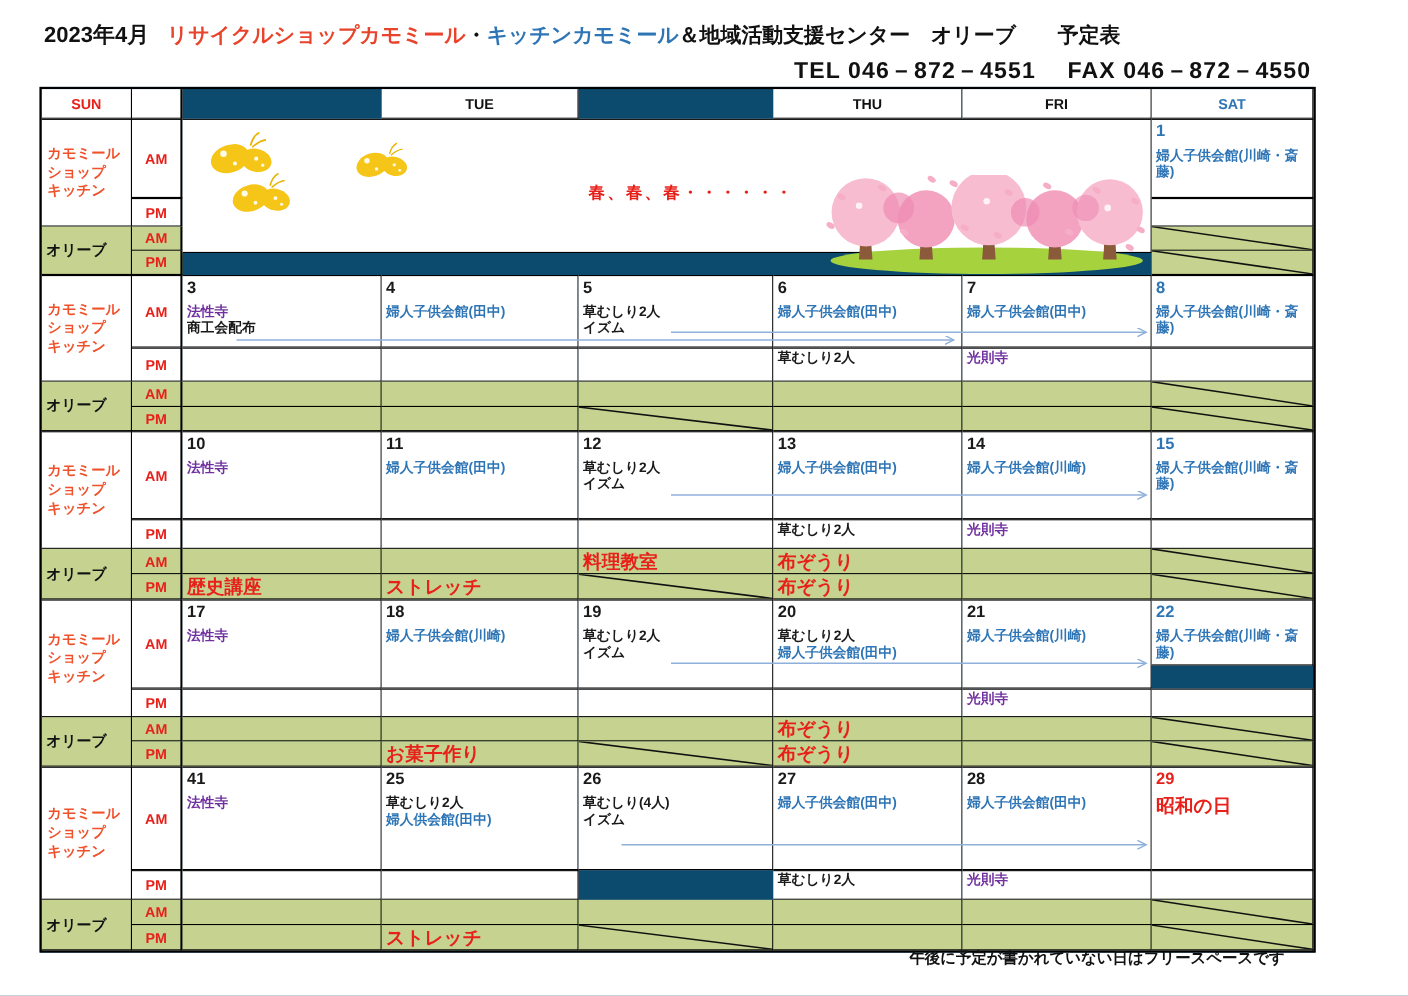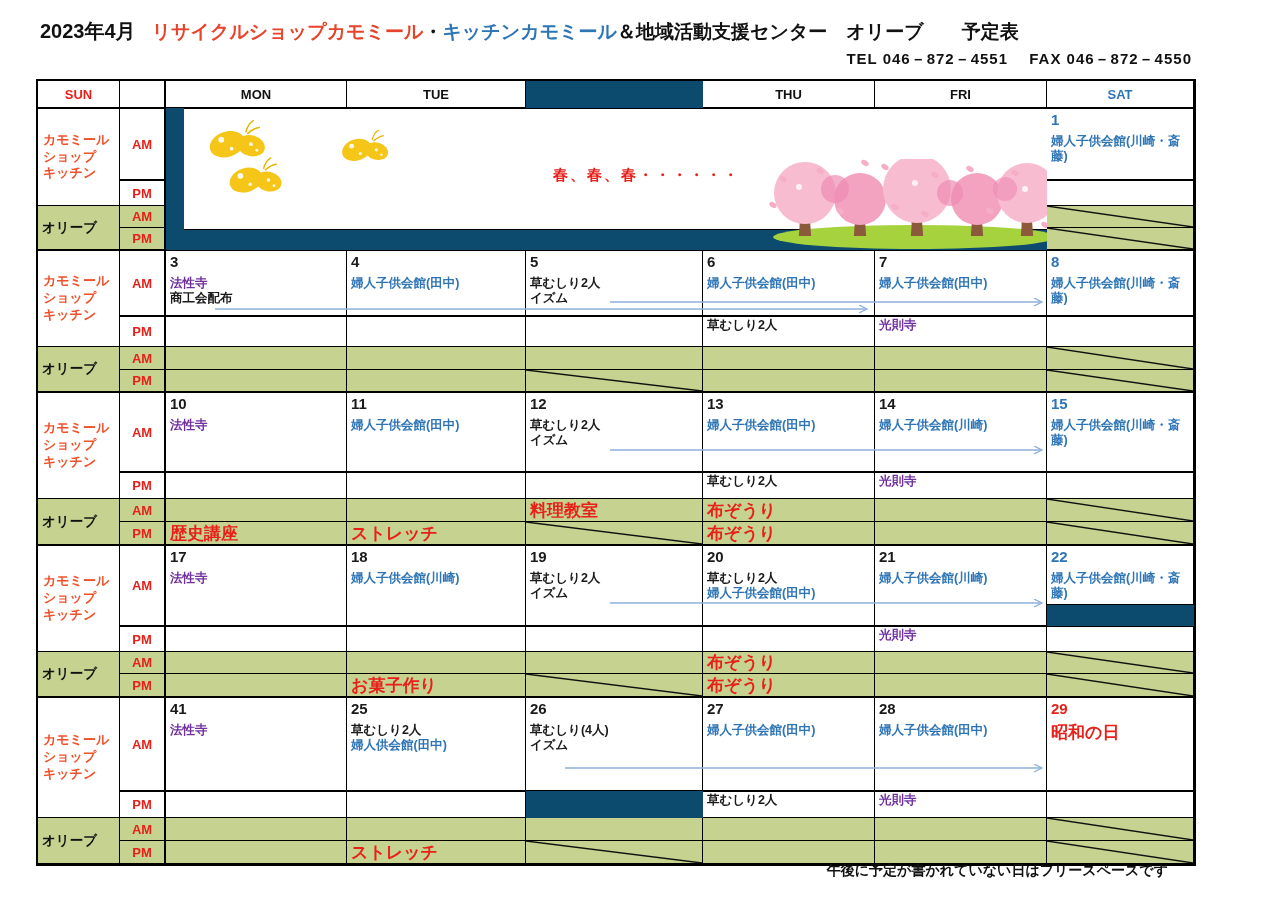--- a/index.html
+++ b/index.html
@@ -5,21 +5,21 @@
   html,body{margin:0;padding:0;background:#ffffff;}
   body{width:1280px;height:905px;position:relative;overflow:hidden;
        font-family:"Liberation Sans","DejaVu Sans",sans-serif;-webkit-font-smoothing:antialiased;}
   #page{position:absolute;inset:0;}
   #title{position:absolute;left:40px;top:18px;font-weight:bold;font-size:20px;color:#111;white-space:nowrap;}
   #title .t-date{margin-right:16px;}
   #title .t-shop{color:#e8432b;font-size:19px;}
   #title .t-dot{color:#111;font-size:19px;}
   #title .t-kitchen{color:#2e75b6;font-size:19px;}
   #title .t-rest{color:#111;font-size:19px;}
-  #contact{position:absolute;top:50px;right:88px;font-weight:bold;font-size:15px;color:#111;letter-spacing:1px;}
+  #contact{position:absolute;top:50px;right:88px;font-weight:bold;font-size:21px;color:#111;letter-spacing:1px;}
   #footer{position:absolute;top:862px;right:112px;font-weight:bold;font-size:14px;color:#111;}
   #grid{position:absolute;left:36px;top:79px;width:1156px;height:783px;border:2px solid #000;background:#0c4a6e;}
   .cell{position:absolute;box-sizing:border-box;border-right:1px solid #000;border-bottom:1px solid #000;background:#fff;overflow:visible;}
   .green{background:#c6d28f;}
   .t-top{border-top:1px solid #000;}
   .t-right{border-right-width:2px;}
   .hdr{display:flex;align-items:center;justify-content:center;font-weight:bold;font-size:13px;color:#111;}
   .lbl-kamo{display:flex;flex-direction:column;justify-content:center;padding-left:5px;
             color:#f0512b;font-weight:bold;font-size:13px;line-height:1.3;white-space:pre-line;}
   .lbl-olive{display:flex;align-items:center;padding-left:4px;color:#111;font-weight:bold;font-size:13.5px;}
@@ -39,34 +39,33 @@
 <body>
 
 <div id="page">
   <div id="title">
     <span class="t-date">2023年4月</span><span class="t-shop">リサイクルショップカモミール</span><span class="t-dot">・</span><span class="t-kitchen">キッチンカモミール</span><span class="t-rest">＆地域活動支援センター　オリーブ　　予定表</span>
   </div>
   <div id="contact">TEL 046－872－4551　 FAX 046－872－4550</div>
   <div id="grid">
       <div class="cell hdr" style="left: 0px; top: 0px; width: 82px; height: 27px; color: rgb(232, 32, 26);">SUN</div>
       <div class="cell hdr t-right" style="left: 82px; top: 0px; width: 46px; height: 27px; color: rgb(17, 17, 17);"></div>
-      <div class="cell hdr" style="left: 128px; top: 0px; width: 181px; height: 27px; color: rgb(17, 17, 17);">MON</div>
       <div class="cell hdr" style="left: 309px; top: 0px; width: 179px; height: 27px; color: rgb(17, 17, 17);">TUE</div>
       <div class="cell hdr" style="left: 665px; top: 0px; width: 172px; height: 27px; color: rgb(17, 17, 17);">THU</div>
       <div class="cell hdr" style="left: 837px; top: 0px; width: 172px; height: 27px; color: rgb(17, 17, 17);">FRI</div>
       <div class="cell hdr" style="left: 1009px; top: 0px; width: 147px; height: 27px; color: rgb(46, 117, 182);">SAT</div>
       <div class="cell lbl-kamo t-top" style="left: 0px; top: 27px; width: 82px; height: 98px;">カモミール
 ショップ
 キッチン</div>
       <div class="cell lbl-olive green" style="left: 0px; top: 125px; width: 82px; height: 44px;">オリーブ</div>
       <div class="cell ampm t-top t-right" style="left: 82px; top: 27px; width: 46px; height: 72px;">AM</div>
       <div class="cell ampm t-top t-right" style="left: 82px; top: 99px; width: 46px; height: 26px;">PM</div>
       <div class="cell ampm green t-right" style="left: 82px; top: 125px; width: 46px; height: 22px;">AM</div>
       <div class="cell ampm green t-right" style="left: 82px; top: 147px; width: 46px; height: 22px;">PM</div>
-      <div class="cell t-top" style="left: 128px; top: 27px; width: 881px; height: 122px; margin-left: 18px;">
+      <div class="cell t-top" style="left: 128px; top: 27px; width: 881px; height: 122px;">
         <svg class="decor" style="left:14px;top:7px" width="88" height="52" viewBox="0 0 100 70">
           <g stroke="#e9b400" stroke-width="2" fill="none">
             <path d="M55,22 Q58,10 66,6"></path>
             <path d="M57,24 Q66,16 74,15"></path>
           </g>
           <ellipse cx="30" cy="38" rx="24" ry="17" fill="#f5c518" transform="rotate(-18 30 38)"></ellipse>
           <ellipse cx="62" cy="40" rx="19" ry="14" fill="#f5c518" transform="rotate(14 62 40)"></ellipse>
           <circle cx="22" cy="32" r="4" fill="#fff" opacity="0.9"></circle>
           <circle cx="36" cy="44" r="2.5" fill="#fff" opacity="0.9"></circle>
           <circle cx="62" cy="38" r="2.5" fill="#fff" opacity="0.9"></circle>

